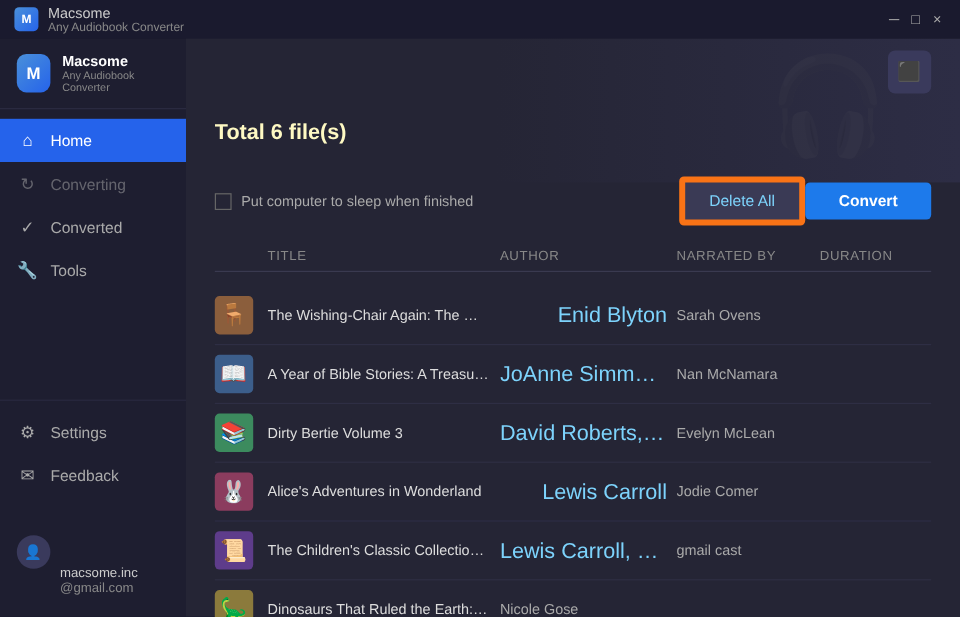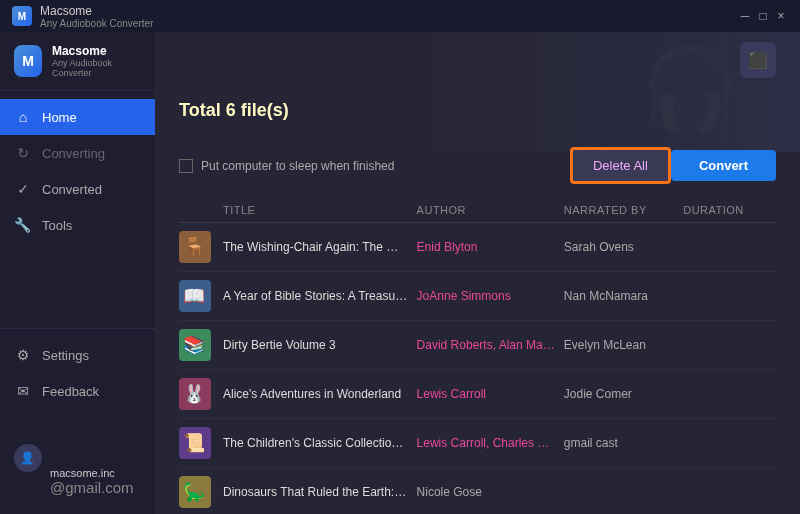--- a/index.html
+++ b/index.html
@@ -166,21 +166,21 @@
       display: flex;
       flex-direction: column;
     }
     .user-name {
       color: #ccc;
       font-size: 11px;
       margin-top: 48px;
     }
     .user-email {
       color: #888;
-      font-size: 15px;
+      font-size: 11px;
     }
 
     
     .content {
       flex: 1;
       background: #252535;
       display: flex;
       flex-direction: column;
       overflow: hidden;
       position: relative;
@@ -277,23 +277,23 @@
       border: 1px solid #555;
       border-radius: 4px;
       color: #ccc;
       font-size: 13px;
       cursor: pointer;
       white-space: nowrap;
     }
     .btn-delete-all {
       padding: 8px 20px;
       background: #3a3a55;
-      border: 3px solid #f97316;
+      border: 5px solid #f97316;
       border-radius: 4px;
-      color: #f0abfc;
+      color: #7dd3fc;
       font-size: 13px;
       cursor: pointer;
       white-space: nowrap;
     }
     .btn-convert {
       padding: 8px 28px;
       background: #1d7aeb;
       border: none;
       border-radius: 4px;
       color: #fff;
@@ -308,21 +308,21 @@
       flex: 1;
       overflow-y: auto;
       padding: 0 24px;
     }
     .table-header {
       display: grid;
       grid-template-columns: 36px 2fr 1.5fr 1.2fr 1fr;
       gap: 8px;
       padding: 6px 0;
       border-bottom: 1px solid #3a3a50;
-      margin-bottom: 0;
+      margin-bottom: 12px;
     }
     .th {
       color: #888;
       font-size: 11px;
       font-weight: 500;
       text-transform: uppercase;
       letter-spacing: 0.5px;
     }
     .table-row {
       display: grid;
@@ -345,25 +345,26 @@
       font-size: 16px;
     }
     .row-title {
       color: #ddd;
       font-size: 12px;
       overflow: hidden;
       text-overflow: ellipsis;
       white-space: nowrap;
     }
     .row-author {
-      color: #ec4899;
-      font-size: 12px;
+      color: #7dd3fc;
+      font-size: 18px;
       overflow: hidden;
       text-overflow: ellipsis;
       white-space: nowrap;
+      text-align: right;
     }
     .row-narrator {
       color: #aaa;
       font-size: 12px;
       overflow: hidden;
       text-overflow: ellipsis;
       white-space: nowrap;
     }
     .row-duration {
       color: #888;

